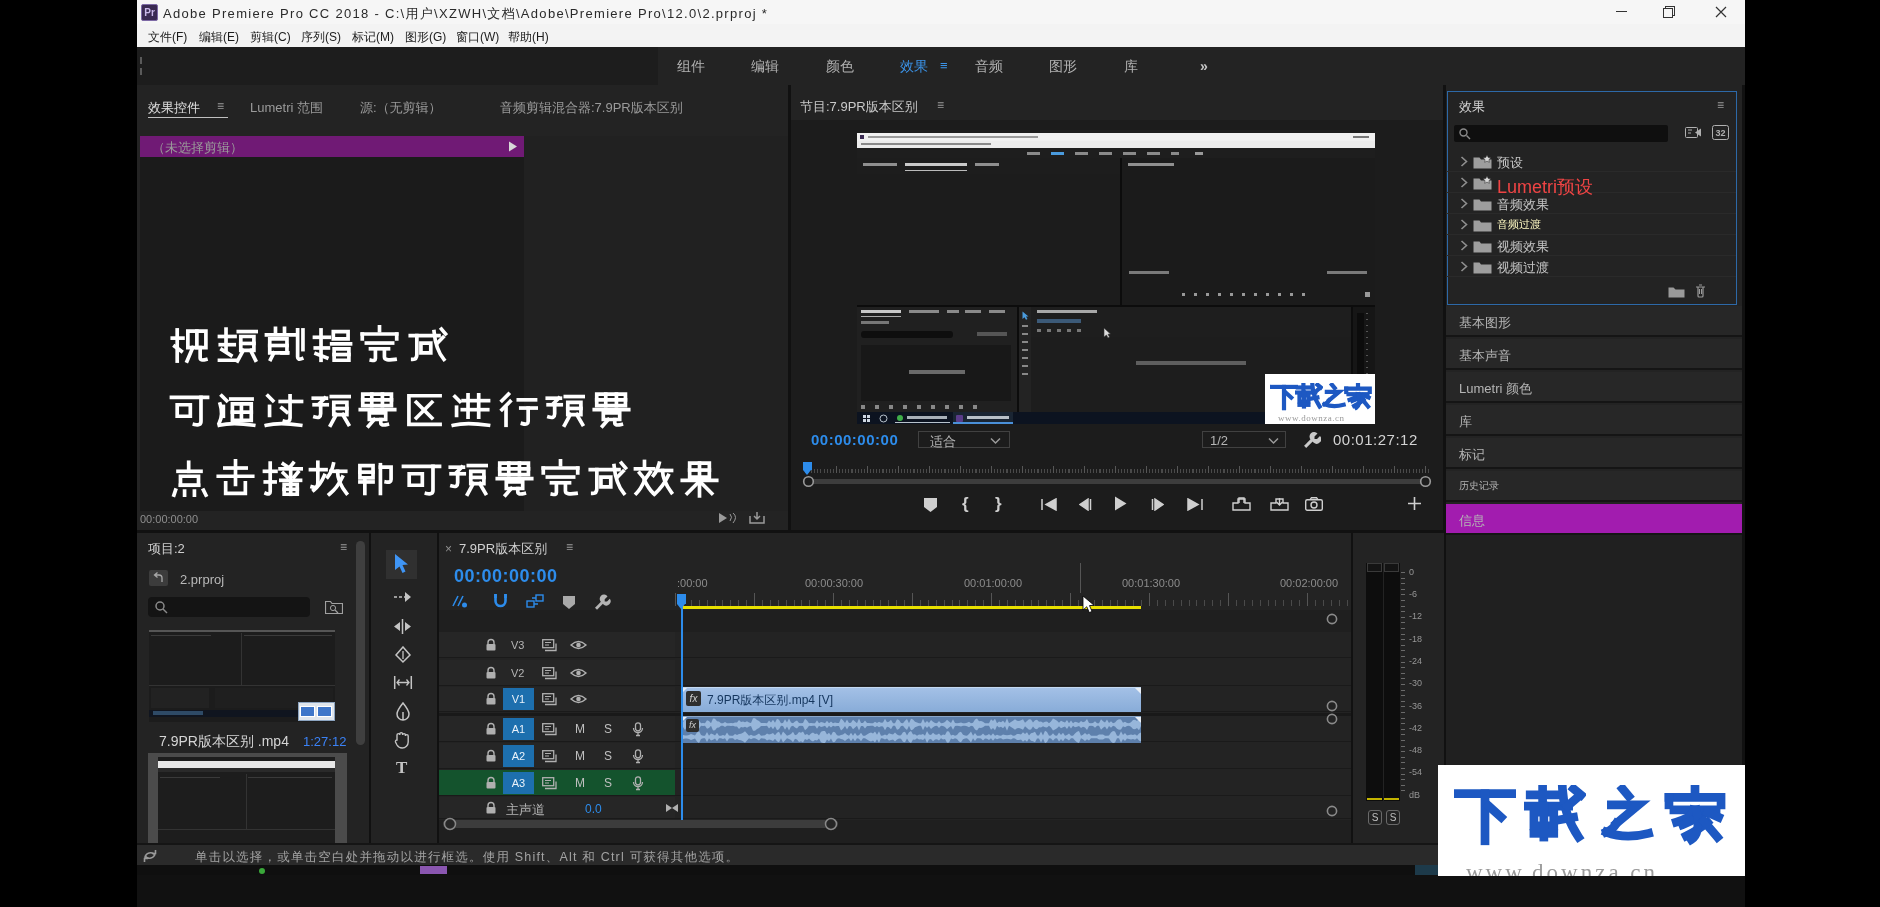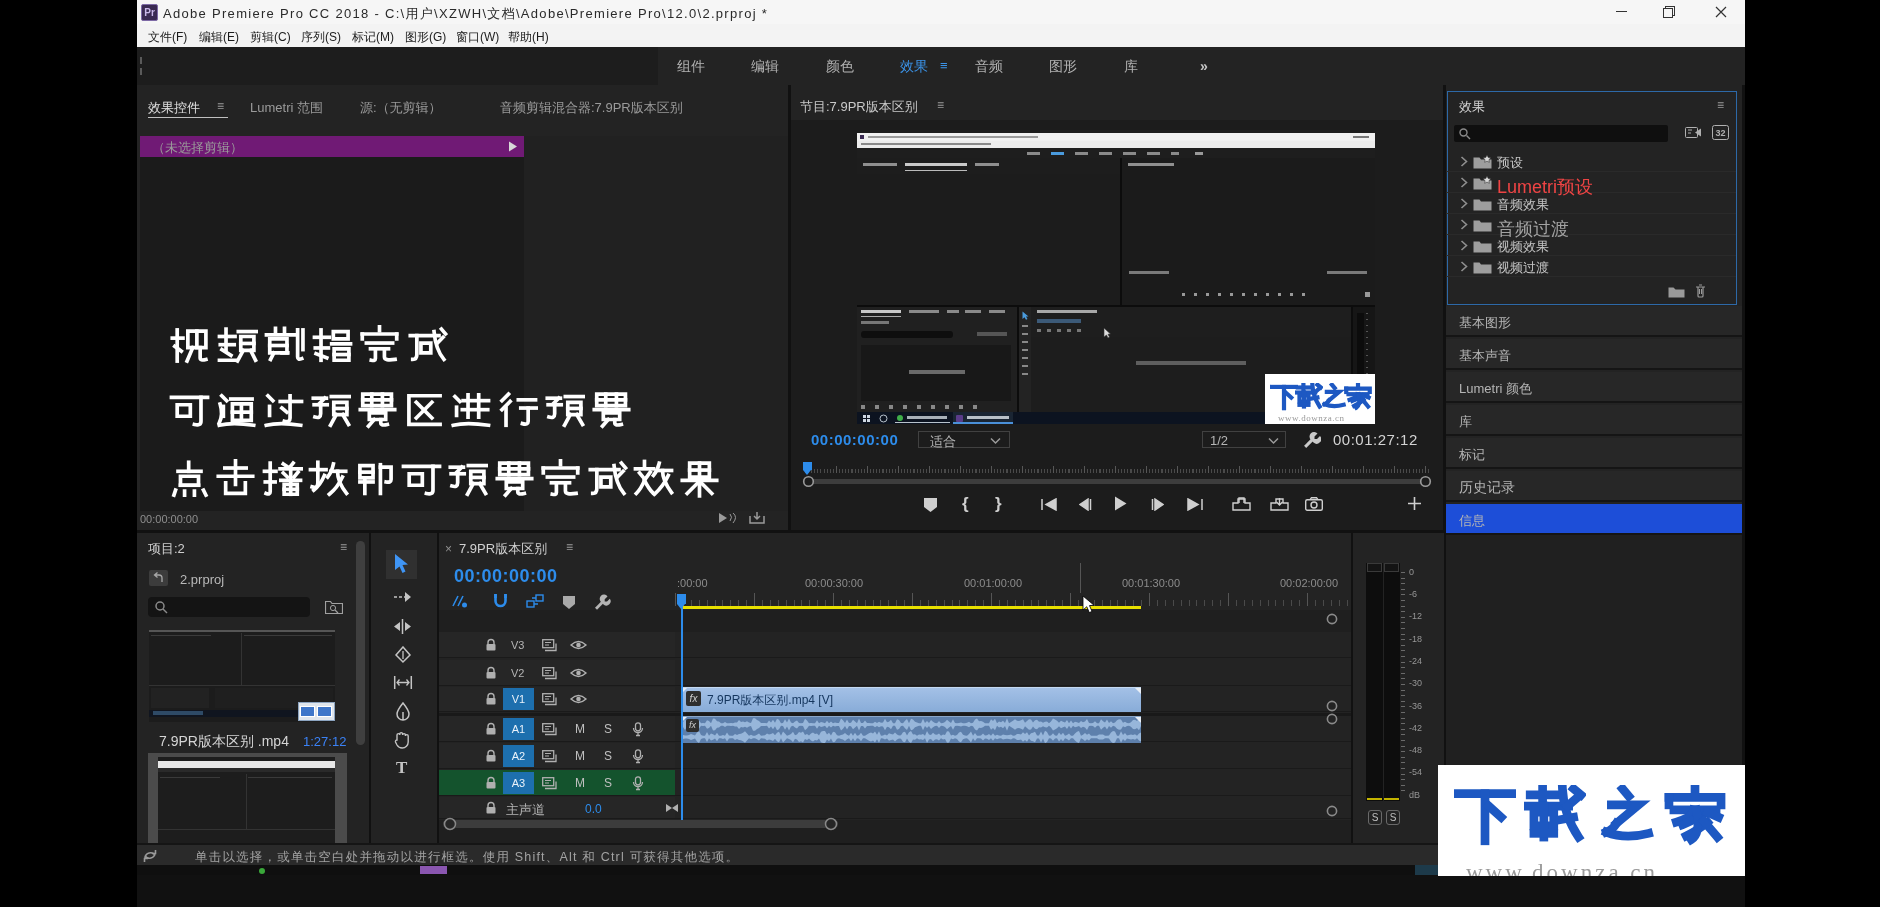--- a/index.html
+++ b/index.html
@@ -590,21 +590,21 @@
           </svg>
           <span class="abs" style="left:51px;top:3px;font-size:13px;color:#c6c6c6">音频效果</span>
         </div>
         <div class="abs" style="left:0;top:129px;width:290px;height:21px;border-bottom:1px solid #2a2a2a">
           <svg class="abs" style="left:14px;top:5px" width="8" height="11">
             <path d="M1.5 1 L6.5 5.5 L1.5 10" fill="none" stroke="#8f8f8f" stroke-width="1.6"></path>
           </svg>
           <svg class="abs" style="left:27px;top:4px" width="19" height="14">
             <path d="M0.5 2.5 h6 l1.5 2 h10.5 v9 h-18 z" fill="#9e9e9e"></path>
           </svg>
-          <span class="abs" style="left:51px;top:3px;font-size:18px;color:#a3a3a3">音频过渡</span>
+          <span class="abs" style="left:51px;top:3px;font-size:11px;color:#fef9c3">音频过渡</span>
         </div>
         <div class="abs" style="left:0;top:150px;width:290px;height:21px;border-bottom:1px solid #2a2a2a">
           <svg class="abs" style="left:14px;top:5px" width="8" height="11">
             <path d="M1.5 1 L6.5 5.5 L1.5 10" fill="none" stroke="#8f8f8f" stroke-width="1.6"></path>
           </svg>
           <svg class="abs" style="left:27px;top:4px" width="19" height="14">
             <path d="M0.5 2.5 h6 l1.5 2 h10.5 v9 h-18 z" fill="#9e9e9e"></path>
           </svg>
           <span class="abs" style="left:51px;top:3px;font-size:13px;color:#c6c6c6">视频效果</span>
         </div>
@@ -635,23 +635,23 @@
         <div class="abs" style="left:0;top:287px;width:296px;height:31px;background:#272727;border-bottom:2px solid #151515">
           <span class="abs" style="left:13px;top:8px;font-size:13px;color:#b5b5b5">Lumetri 颜色</span>
         </div>
         <div class="abs" style="left:0;top:320px;width:296px;height:31px;background:#272727;border-bottom:2px solid #151515">
           <span class="abs" style="left:13px;top:8px;font-size:13px;color:#b5b5b5">库</span>
         </div>
         <div class="abs" style="left:0;top:353px;width:296px;height:31px;background:#272727;border-bottom:2px solid #151515">
           <span class="abs" style="left:13px;top:8px;font-size:13px;color:#b5b5b5">标记</span>
         </div>
         <div class="abs" style="left:0;top:386px;width:296px;height:31px;background:#272727;border-bottom:2px solid #151515">
-          <span class="abs" style="left:13px;top:8px;font-size:14px;color:#b5b5b5">历史记录</span>
-        </div>
-        <div class="abs" style="left:0;top:419px;width:296px;height:31px;background:#1d4ed8;border-bottom:2px solid #151515">
+          <span class="abs" style="left:13px;top:8px;font-size:10px;color:#b5b5b5">历史记录</span>
+        </div>
+        <div class="abs" style="left:0;top:419px;width:296px;height:31px;background:#a21caf;border-bottom:2px solid #151515">
           <span class="abs" style="left:13px;top:8px;font-size:13px;color:#b5b5b5">信息</span>
         </div>
       </div>
     <div class="abs" style="left:0;top:450px;width:296px;height:308px;background:#202020"></div>
   </div>
   <div id="projPanel" class="panel" style="left:0;top:533px;width:232px;height:310px">
     <span class="abs" style="left:11px;top:7px;font-size:13px;color:#cfcfcf">项目:2</span>
     <span class="abs" style="left:203px;top:7px;font-size:12px;color:#9a9a9a">≡</span>
     <div class="abs" style="left:12px;top:37px;width:19px;height:16px;background:#3c3c3c;border-radius:2px"><svg width="19" height="16">
           <path d="M13 12 V8 a3 3 0 0 0 -3 -3 H6 M8.5 2.5 L5.5 5 L8.5 7.5" stroke="#a8a8a8" fill="none" stroke-width="1.3"></path>

